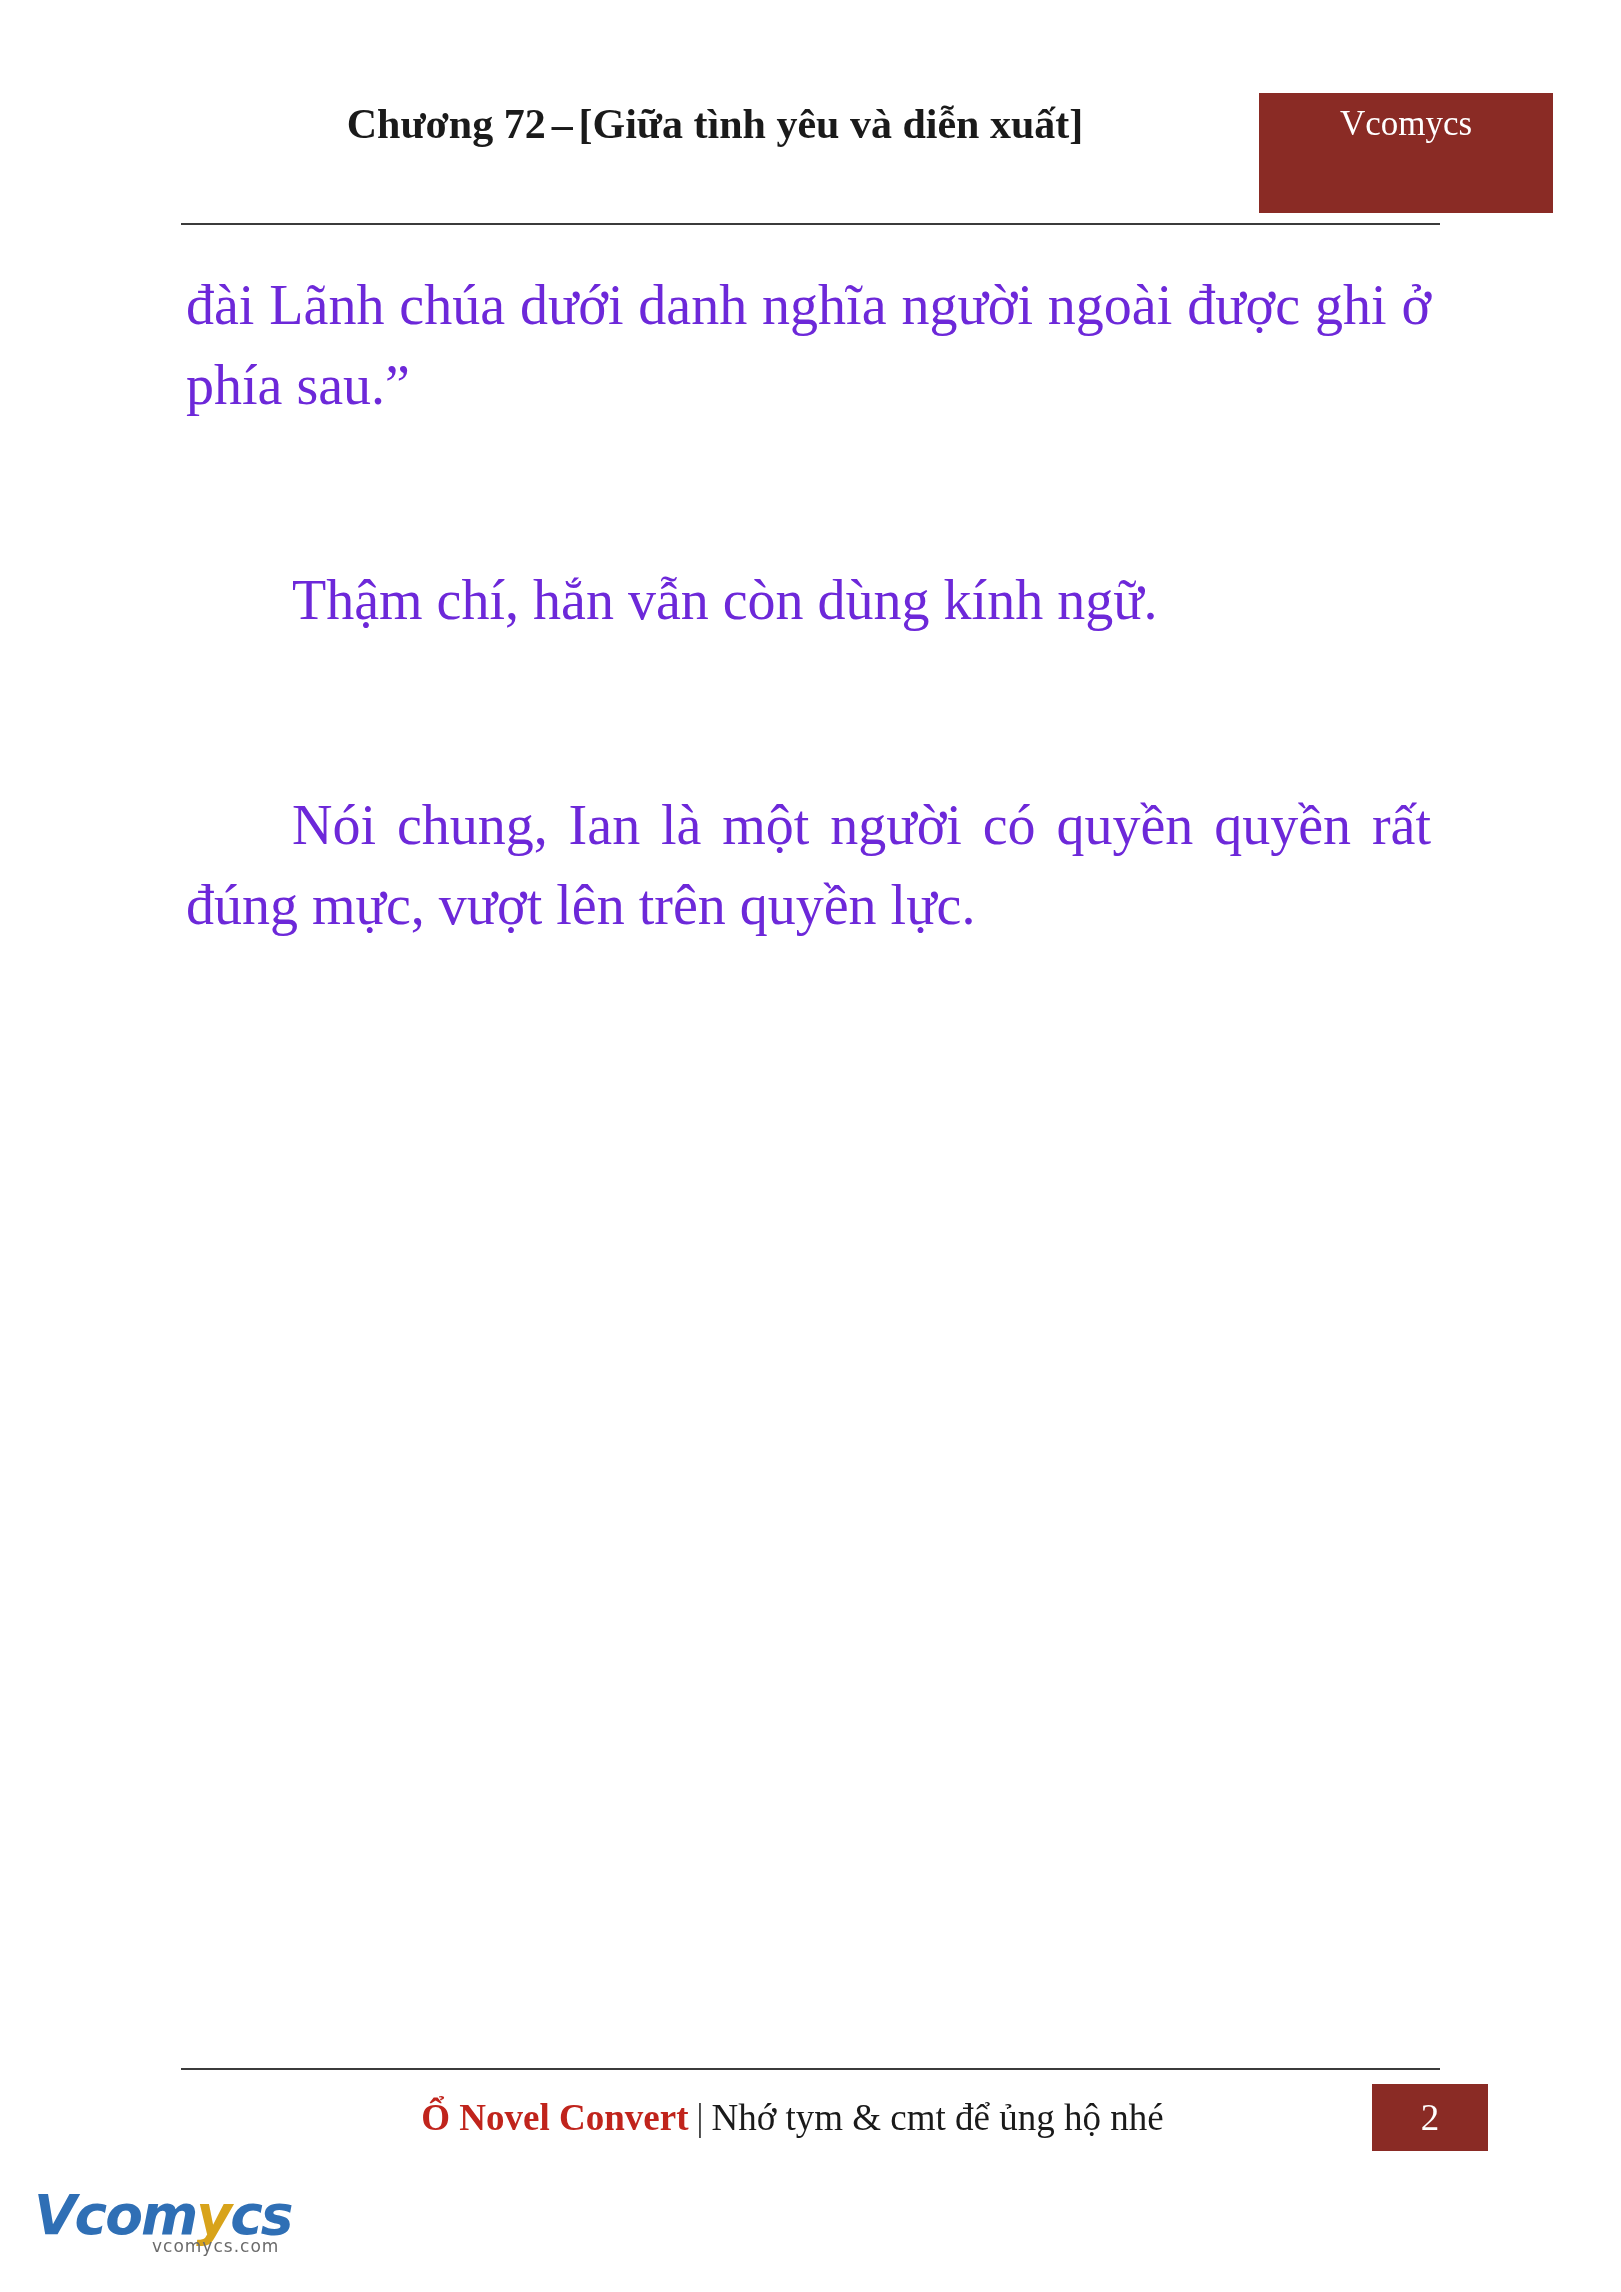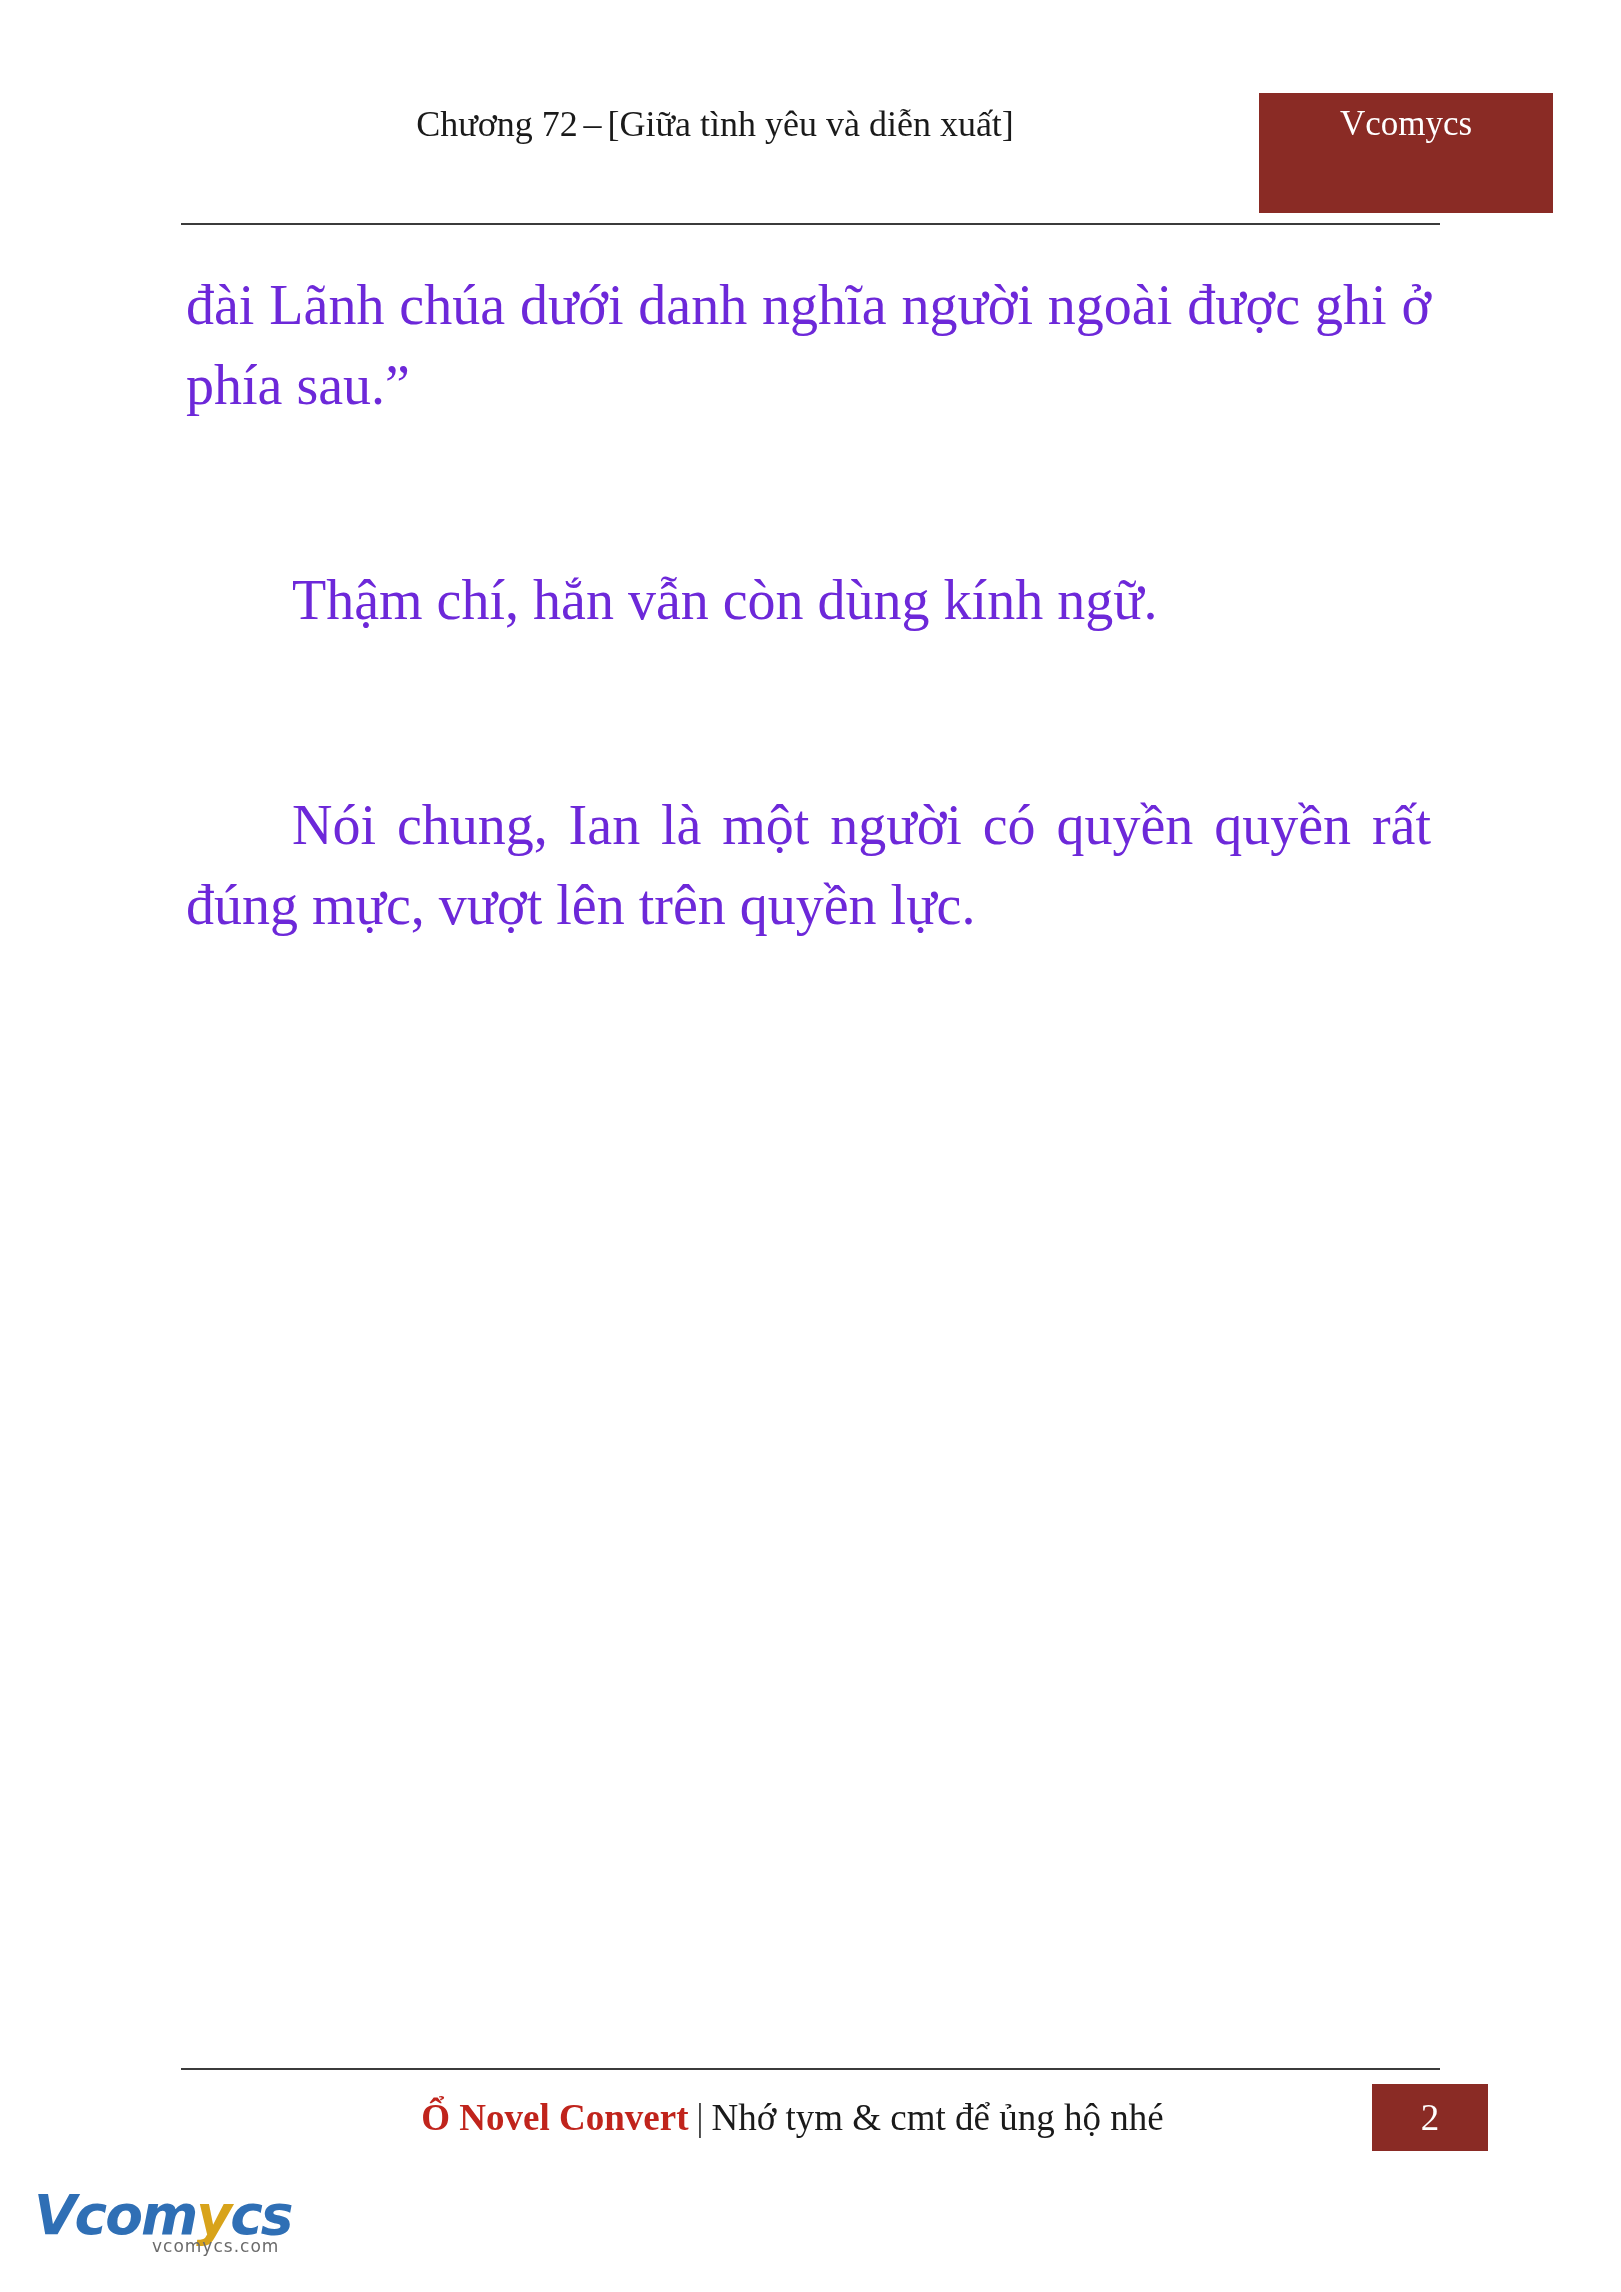--- a/index.html
+++ b/index.html
@@ -52,21 +52,22 @@
     line-height: 62px;
     color: #1a1a1a;
   }
   .header-line1 {
     display: block;
     white-space: nowrap;
   }
   .header-line2 {
     display: block;
     white-space: nowrap;
-    font-size: 36px;
+    font-size: 42px;
+    font-weight: bold;
   }
   .header-line2 .chap {
     letter-spacing: 0px;
   }
   .header-line2 .sep {
     padding: 0 5.9px;
   }
 
   .header-badge {
     position: absolute;

